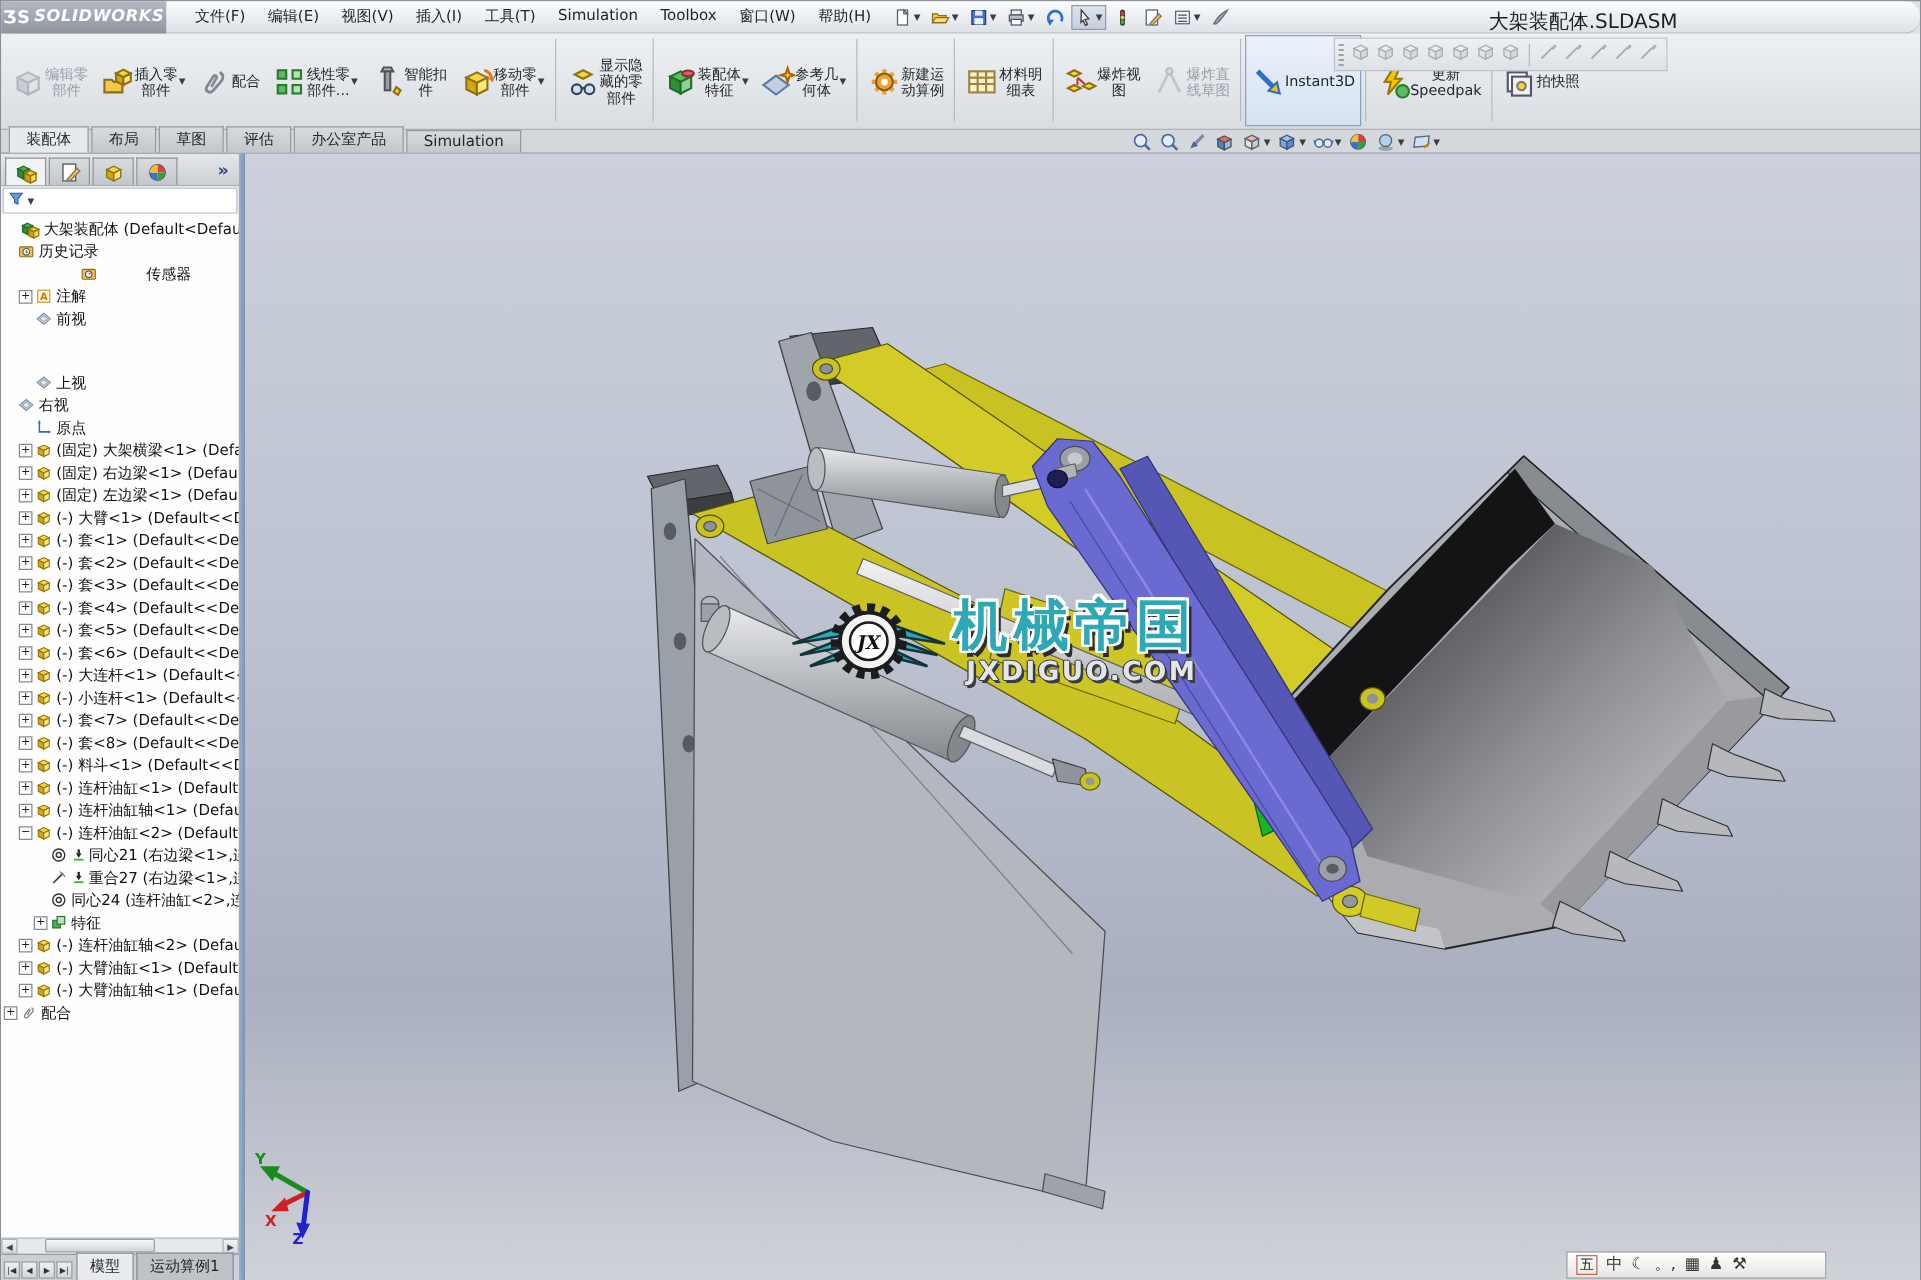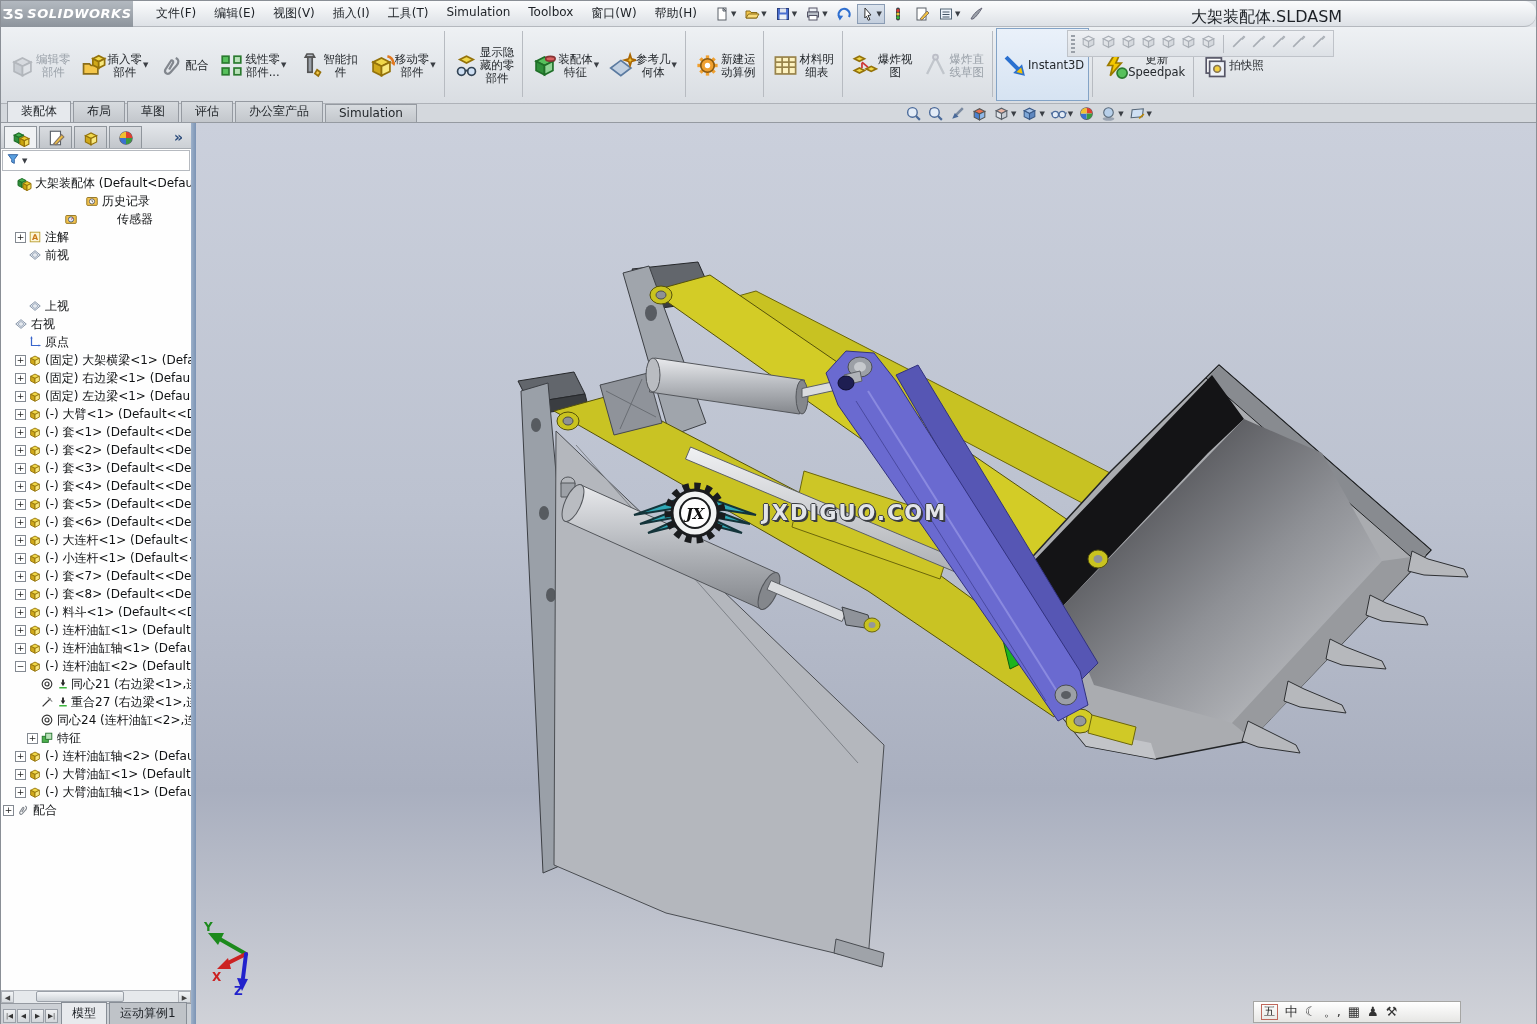--- a/index.html
+++ b/index.html
@@ -527,21 +527,21 @@
                 <polygon points="2,5.5 6,3.5 10,5.5 6,7.5" fill="#45b14d" stroke="#1f6f28"></polygon>
                 <polygon points="2,5.5 6,7.5 6,12.5 2,10.5" fill="#2f8f3a" stroke="#1f6f28"></polygon>
                 <polygon points="6,7.5 10,5.5 10,10.5 6,12.5" fill="#63c96b" stroke="#1f6f28"></polygon>
                 <polygon points="7,8.5 11,6.5 15,8.5 11,10.5" fill="#eccb2a" stroke="#94720a"></polygon>
                 <polygon points="7,8.5 11,10.5 11,15.5 7,13.5" fill="#c9a50e" stroke="#94720a"></polygon>
                 <polygon points="11,10.5 15,8.5 15,13.5 11,15.5" fill="#f4dc55" stroke="#94720a"></polygon>
               </svg>
             </span>
             <span class="tlabel">大架装配体 (Default&lt;Default_</span>
           </div>
-          <div class="trow" style="padding-left: 30px; justify-content: center;">
+          <div class="trow" style="padding-left: 0;">
             <span class="tspc"></span>
             <span class="tico">
               <svg width="14" height="14" viewBox="0 0 16 16">
                 <rect x="2" y="4" width="12" height="9" rx="1" fill="#f2c24e" stroke="#8a6d1a"></rect>
                 <circle cx="8" cy="8.5" r="3" fill="#fff" stroke="#555"></circle>
                 <path d="M8 6.8 L8 8.5 L9.5 9.3" stroke="#555" fill="none"></path>
               </svg>
             </span>
             <span class="tlabel">历史记录</span>
           </div>
@@ -1055,20 +1055,21 @@
             <polygon points="124,48 74,30 74,40"></polygon>
             <polygon points="118,57 74,40 74,49"></polygon>
             <polygon points="110,66 74,49 74,57"></polygon>
           </g>
           <circle cx="63" cy="46" r="26" fill="none" stroke="#1a1c1e" stroke-width="9" stroke-dasharray="6 5"></circle>
           <circle cx="63" cy="46" r="23" fill="#f2f4f4" stroke="#1a1c1e" stroke-width="3"></circle>
           <circle cx="63" cy="46" r="15" fill="#fff" stroke="#1a1c1e" stroke-width="2"></circle>
           <text x="63" y="52" text-anchor="middle" font-size="15" font-style="italic" font-weight="bold" font-family="'DejaVu Serif','Liberation Serif',serif" fill="#111" id="wmlogo">JX</text>
         </svg>
         <div class="wmtext">
+          <div class="wm1">机械帝国</div>
           <div class="wm2">JXDIGUO.COM</div>
         </div>
       </div>
 
       <div class="imebar" id="imebar">
           <span class="imeitem ime-box">五</span>
           <span class="imeitem">中</span>
           <span class="imeitem">☾</span>
           <span class="imeitem">。,</span>
           <span class="imeitem">▦</span>

